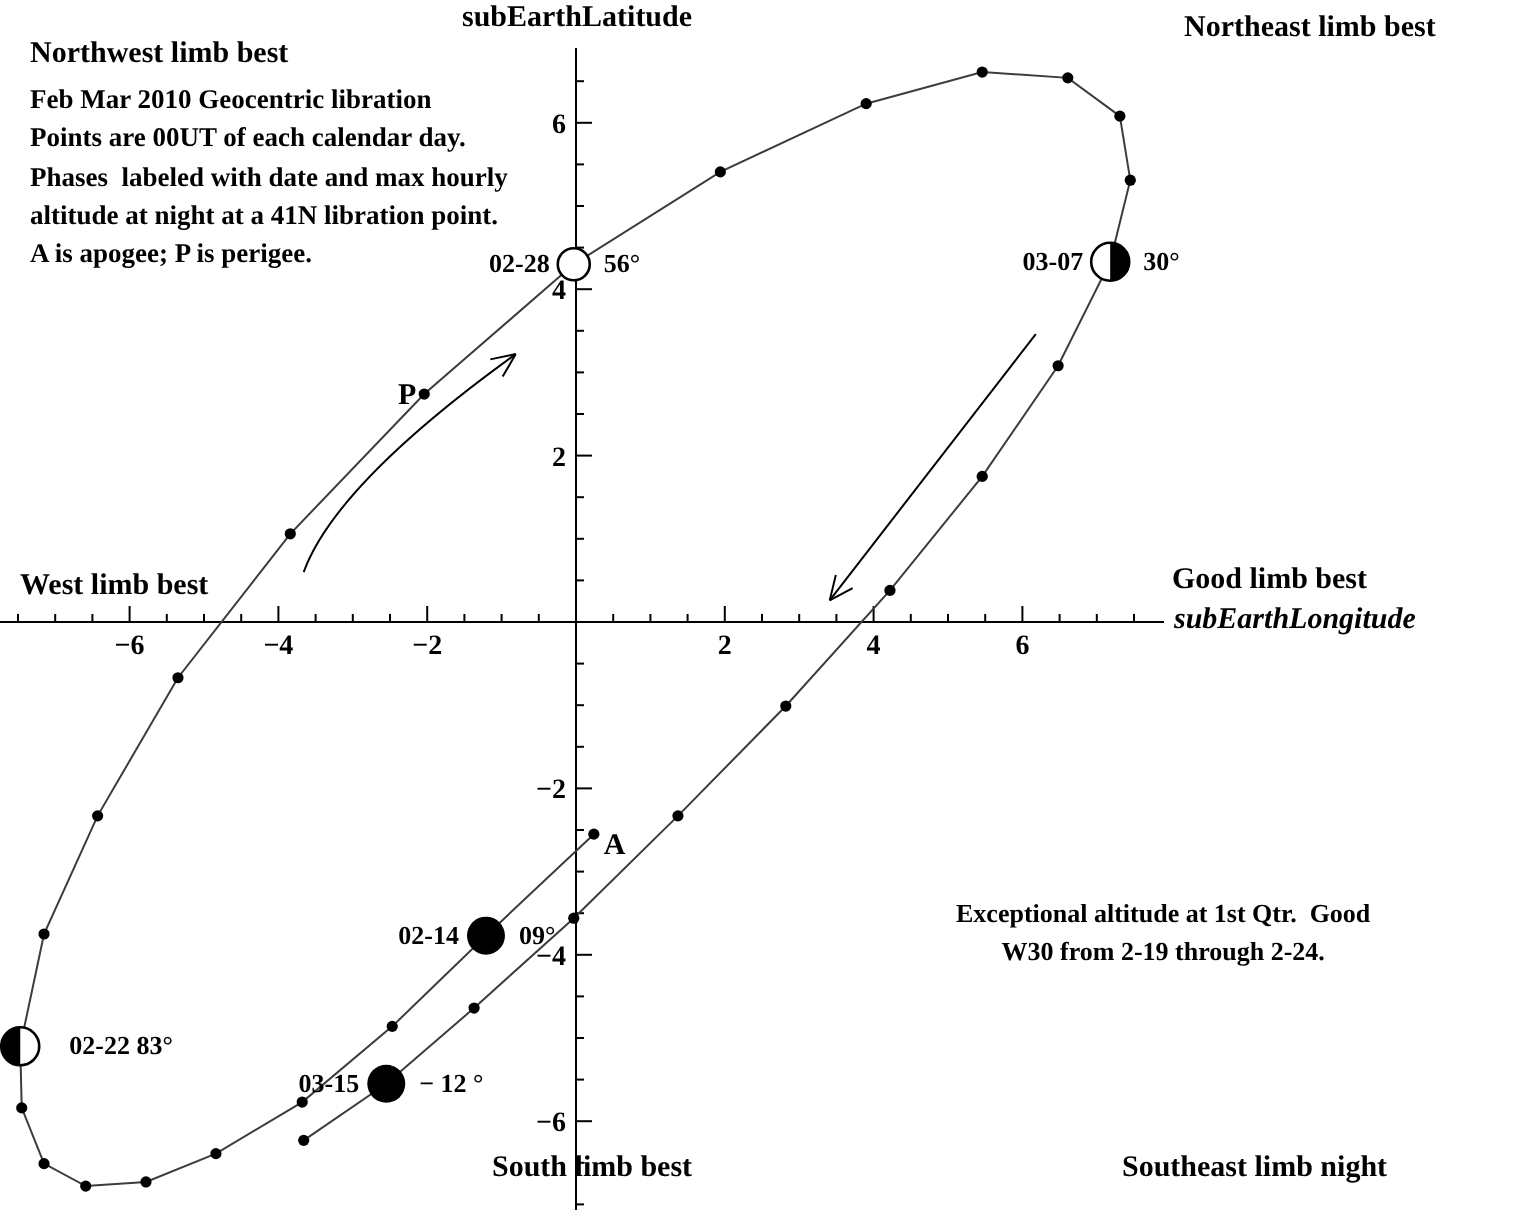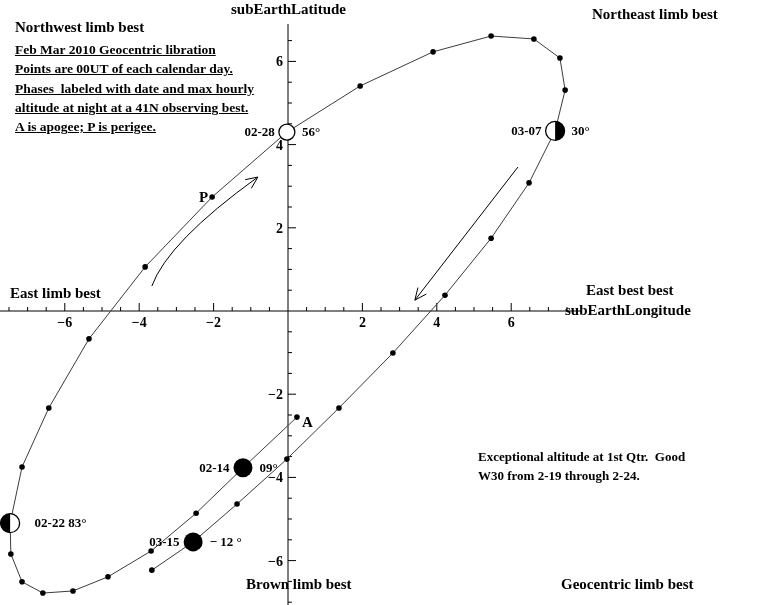--- a/index.html
+++ b/index.html
@@ -159,33 +159,33 @@
           <text font-family="&quot;Liberation Serif&quot;,&quot;DejaVu Serif&quot;,serif" font-weight="bold" font-size="13px" fill="#000" x="179.64" y="545.88" text-anchor="end">03-15</text>
           <text font-family="&quot;Liberation Serif&quot;,&quot;DejaVu Serif&quot;,serif" font-weight="bold" font-size="13px" fill="#000" x="209.64" y="545.88" text-anchor="start">− 12 °</text>
         </g>
       </g>
     </svg>
 
   <div class="lbl corner" style="left:15px;top:0;margin-top:19px;">Northwest limb best</div>
   <div class="lbl axis-title" style="left:231px;top:1px;text-align:center;">subEarthLatitude</div>
   <div class="lbl corner" style="left:592px;top:6px;">Northeast limb best</div>
 
-  <div class="lbl corner" style="left:10px;top:285px;">East limb best</div>
-  <div class="lbl corner" style="left:586px;top:282px;">East best best</div>
-  <div class="lbl axis-title" style="left:565px;top:302px;">subEarthLongitude</div>
+  <div class="lbl corner" style="left:10px;top:285px;">West limb best</div>
+  <div class="lbl corner" style="left:586px;top:282px;">Good limb best</div>
+  <div class="lbl axis-title" style="left:587px;top:302px;font-style:italic;">subEarthLongitude</div>
 
-  <div class="lbl corner" style="left:246px;top:576px;">Brown limb best</div>
-  <div class="lbl corner" style="left:561px;top:576px;">Geocentric limb best</div>
+  <div class="lbl corner" style="left:246px;top:576px;">South limb best</div>
+  <div class="lbl corner" style="left:561px;top:576px;">Southeast limb night</div>
 
-  <div class="textblock" style="left:15px;top:40px;text-decoration:underline;">
+  <div class="textblock" style="left:15px;top:40px;">
     <div>Feb Mar 2010 Geocentric libration</div>
     <div>Points are 00UT of each calendar day.</div>
     <div>Phases  labeled with date and max hourly</div>
-    <div>altitude at night at a 41N observing best.</div>
+    <div>altitude at night at a 41N libration point.</div>
     <div>A is apogee; P is perigee.</div>
   </div>
 
-  <div class="textblock" id="note-block" style="left:478px;top:447px;">
+  <div class="textblock" id="note-block" style="left:478px;top:447px;text-align:center;">
     <div>Exceptional altitude at 1st Qtr.  Good</div>
     <div>W30 from 2-19 through 2-24.</div>
   </div>
 
 </div>
 
 </body></html>

